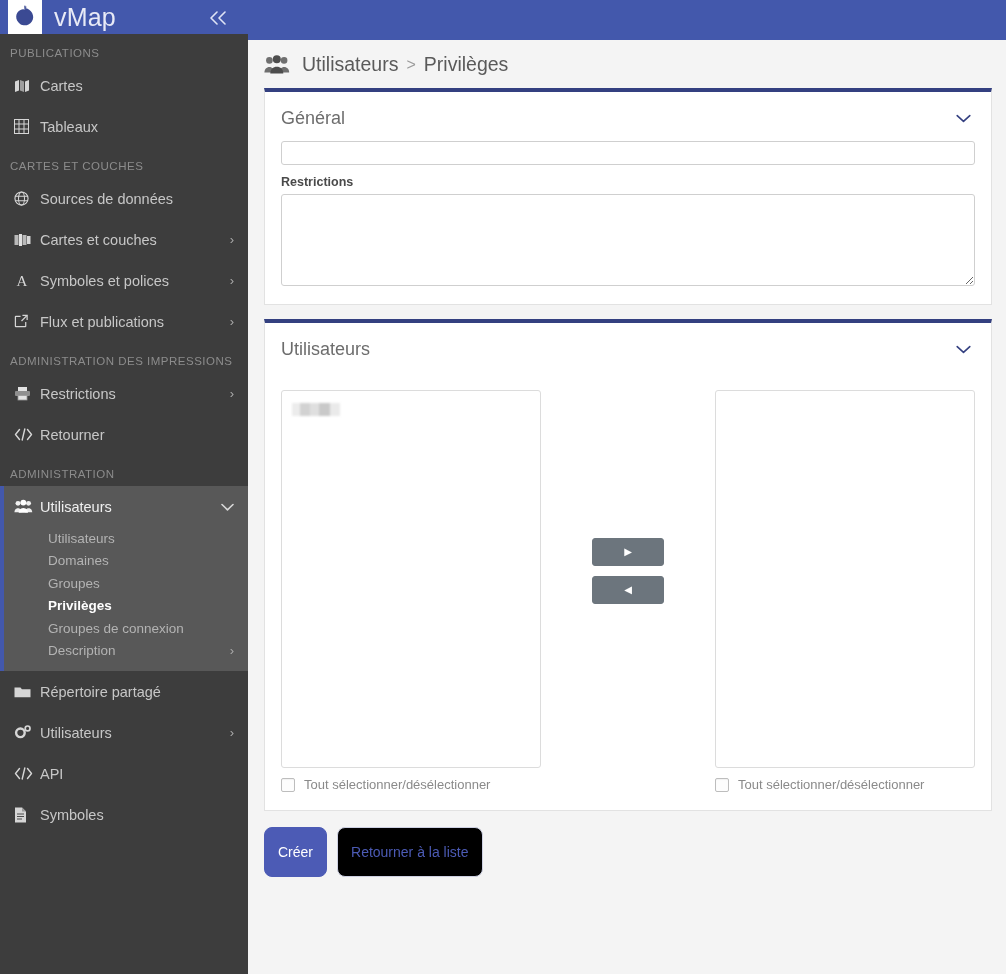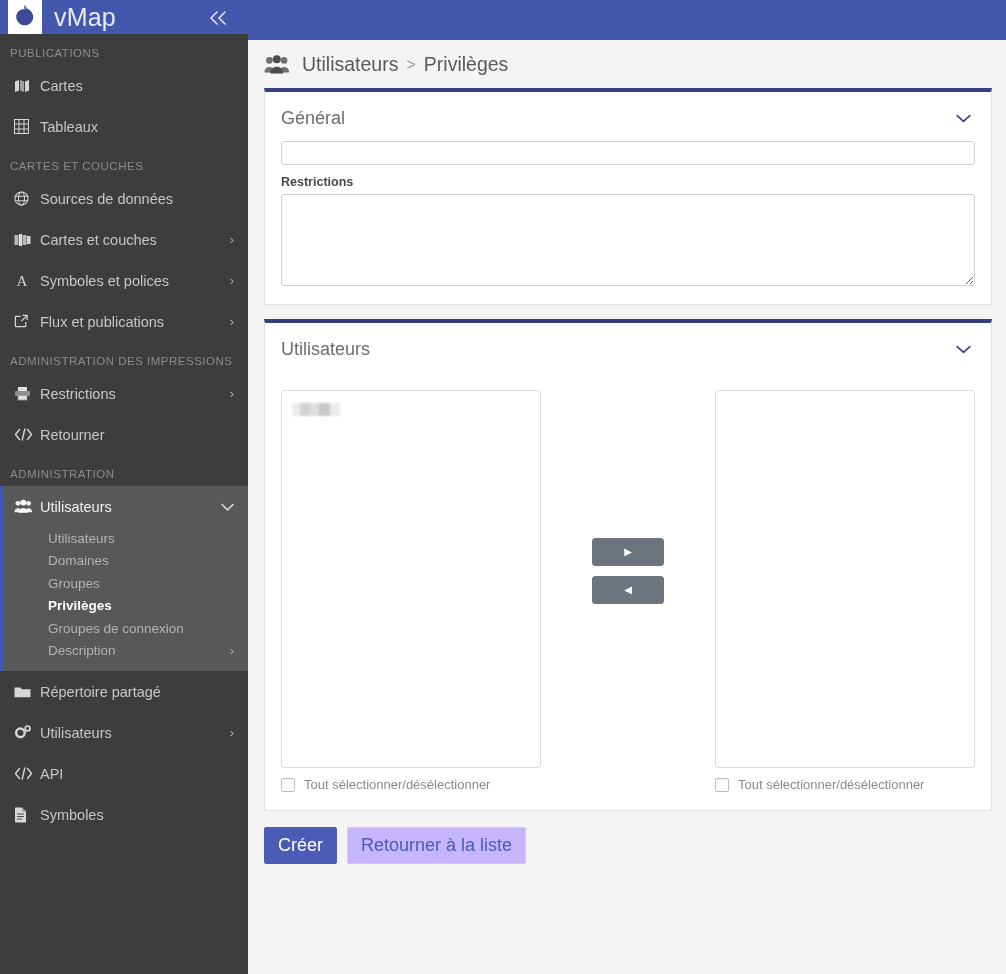--- a/index.html
+++ b/index.html
@@ -213,28 +213,28 @@
   }
   .xfer-btn:last-child { margin-bottom: 0; }
 
   
   #form-actions {
     display: flex; align-items: center;
     padding: 16px 0 0 16px;
   }
   .btn {
     font-family: "Liberation Sans", sans-serif;
-    font-size: 18px; border-radius: 2px; cursor: pointer;
-    padding: 6px 13px; line-height: 1.3;
+    font-size: 14px; border-radius: 8px; cursor: pointer;
+    padding: 15px 13px; line-height: 1.3;
   }
   .btn-primary {
     background: #4c5bb5; border: 1px solid #4c5bb5; color: #ffffff;
   }
   .btn-outline {
-    background: #c4b5fd; border: 1px solid #cdd0e2; color: #4c5bb5;
+    background: #000000; border: 1px solid #cdd0e2; color: #4c5bb5;
     margin-left: 10px;
   }
 </style>
 </head>
 <body>
 
 <div id="app">
 
   <nav id="sidebar">
 

